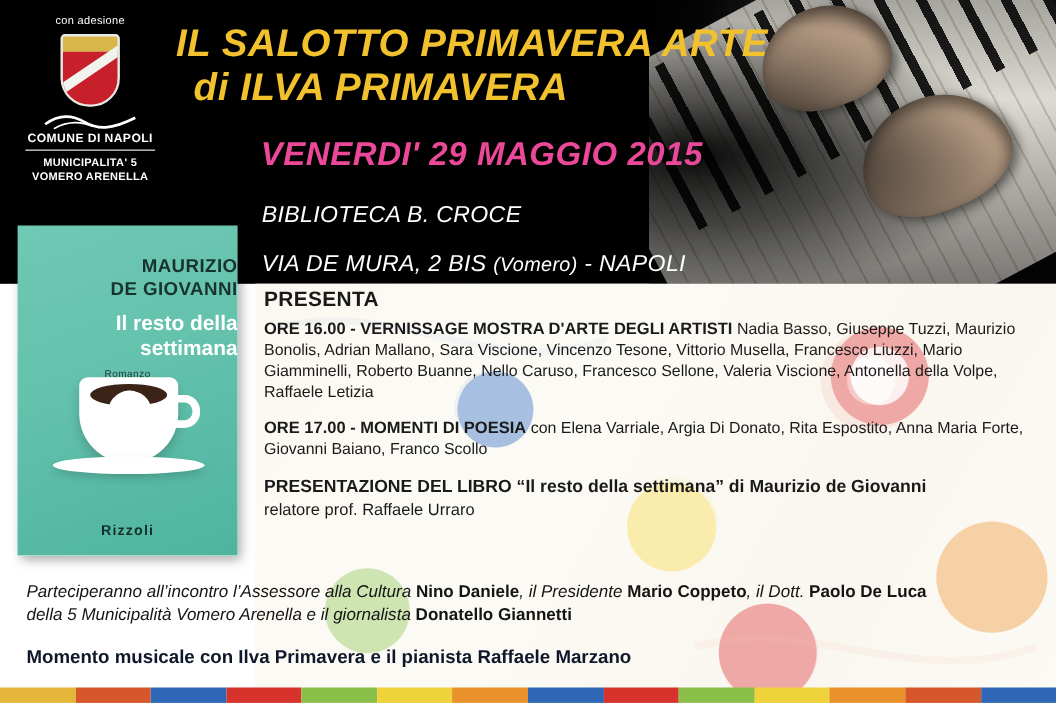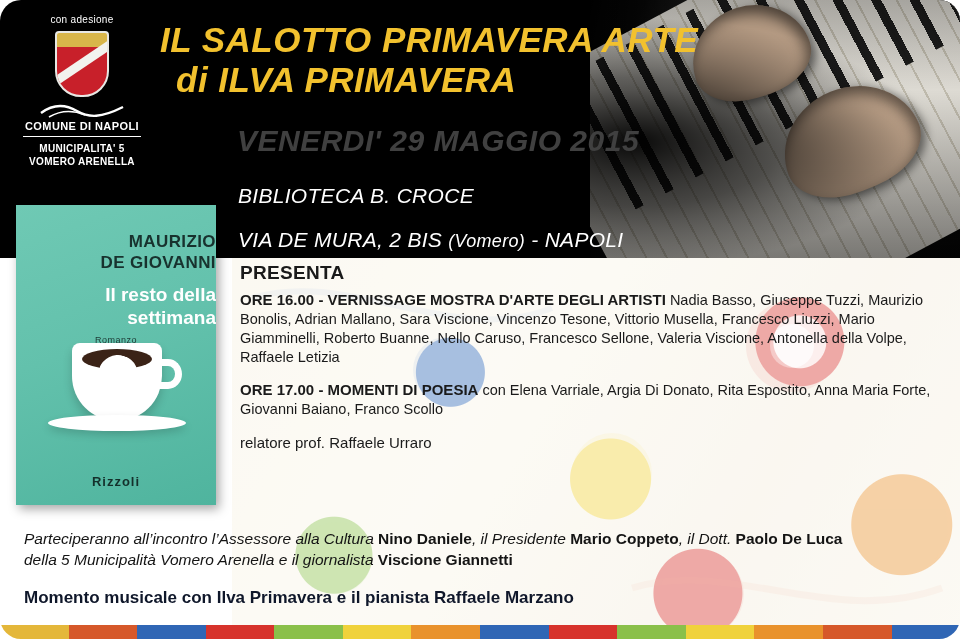--- a/index.html
+++ b/index.html
@@ -10,21 +10,20 @@
   body {
     width: 960px; height: 639px;
     font-family: "Liberation Sans", sans-serif;
     overflow: hidden;
   }
   .poster {
     position: relative;
     width: 960px; height: 639px;
     background: #ffffff;
     overflow: hidden;
-    border-radius: 21px;
   }
 
   
   .top-band {
     position: absolute;
     left: 0; top: 0;
     width: 960px; height: 258px;
     background: #000000;
     overflow: hidden;
   }
@@ -152,21 +151,21 @@
     font-size: 35px;
     font-weight: bold;
     font-style: italic;
     letter-spacing: 0.5px;
     line-height: 40px;
     margin-left: 16px;
   }
   .date-line {
     position: absolute;
     left: 237px; top: 124px;
-    color: #404040;
+    color: #ec4899;
     font-size: 30px;
     font-weight: bold;
     font-style: italic;
     letter-spacing: 0.5px;
     white-space: nowrap;
   }
   .venue1 {
     position: absolute;
     left: 238px; top: 184px;
     color: #ffffff;
@@ -438,27 +437,28 @@
       <b class="bigger">ORE 16.00 - VERNISSAGE MOSTRA D'ARTE DEGLI ARTISTI</b>
       <span>Nadia Basso, Giuseppe Tuzzi, Maurizio Bonolis, Adrian Mallano, Sara Viscione, Vincenzo Tesone, Vittorio Musella, Francesco Liuzzi, Mario Giamminelli, Roberto Buanne, Nello Caruso, Francesco Sellone, Valeria Viscione, Antonella della Volpe, Raffaele Letizia</span>
     </div>
 
     <div class="para">
       <b class="bigger">ORE 17.00 - MOMENTI DI POESIA</b>
       <span>con Elena Varriale, Argia Di Donato, Rita Espostito, Anna Maria Forte, Giovanni Baiano, Franco Scollo</span>
     </div>
 
     <div class="para book-pres">
+      <b>PRESENTAZIONE DEL LIBRO “Il resto della settimana” di Maurizio de Giovanni</b>
       <div class="relatore">relatore prof. Raffaele Urraro</div>
     </div>
   </div>
 
   <div class="bottom-1">
     <span>Parteciperanno all’incontro l’Assessore alla Cultura </span><b>Nino Daniele</b><span>, il Presidente </span><b>Mario Coppeto</b><span>, il Dott. </span><b>Paolo De Luca</b><br>
-    <span>della 5 Municipalità Vomero Arenella e il giornalista </span><b>Viscione Giannetti</b>
+    <span>della 5 Municipalità Vomero Arenella e il giornalista </span><b>Donatello Giannetti</b>
   </div>
 
   <div class="bottom-2">Momento musicale con Ilva Primavera e il pianista Raffaele Marzano</div>
 
   <div class="color-strip">
       <span style="background: rgb(228, 183, 58);"></span>
       <span style="background: rgb(214, 88, 42);"></span>
       <span style="background: rgb(47, 102, 181);"></span>
       <span style="background: rgb(215, 51, 44);"></span>
       <span style="background: rgb(138, 192, 74);"></span>

